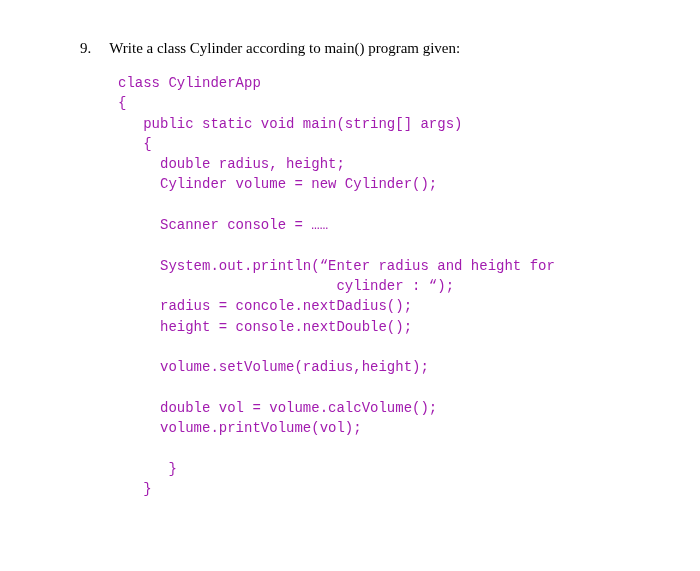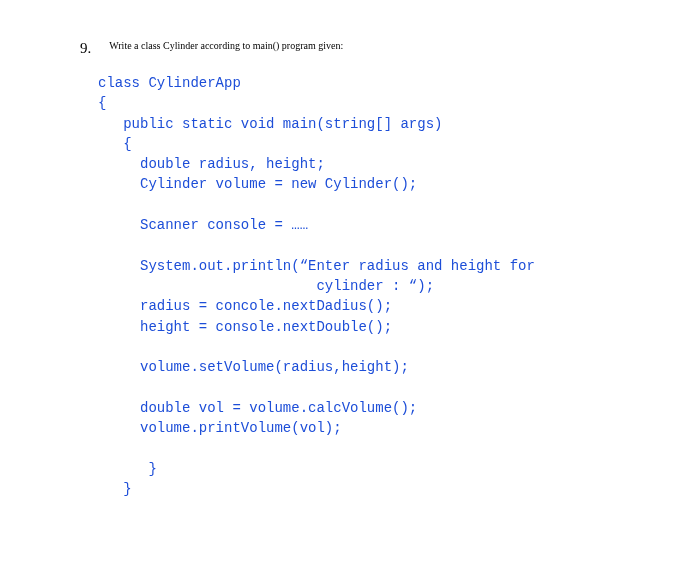--- a/index.html
+++ b/index.html
@@ -19,30 +19,30 @@
       display: flex;
       align-items: flex-start;
       margin-bottom: 16px;
     }
     .question-number {
       font-size: 15px;
       margin-right: 18px;
       font-family: "Times New Roman", Times, serif;
     }
     .question-text {
-      font-size: 10px;
+      font-size: 15px;
       font-family: "Times New Roman", Times, serif;
     }
     .code-block {
       font-family: "Courier New", Courier, monospace;
       font-size: 14px;
       line-height: 1.45;
       white-space: pre;
-      margin-left: 18px;
-      color: #1d4ed8;
+      margin-left: 38px;
+      color: #a21caf;
     }
   </style>
 </head>
 <body>
 
 <div class="question-header">
   <span class="question-number">9.</span>
   <span class="question-text">Write a class Cylinder according to main() program given:</span>
 </div>
 

